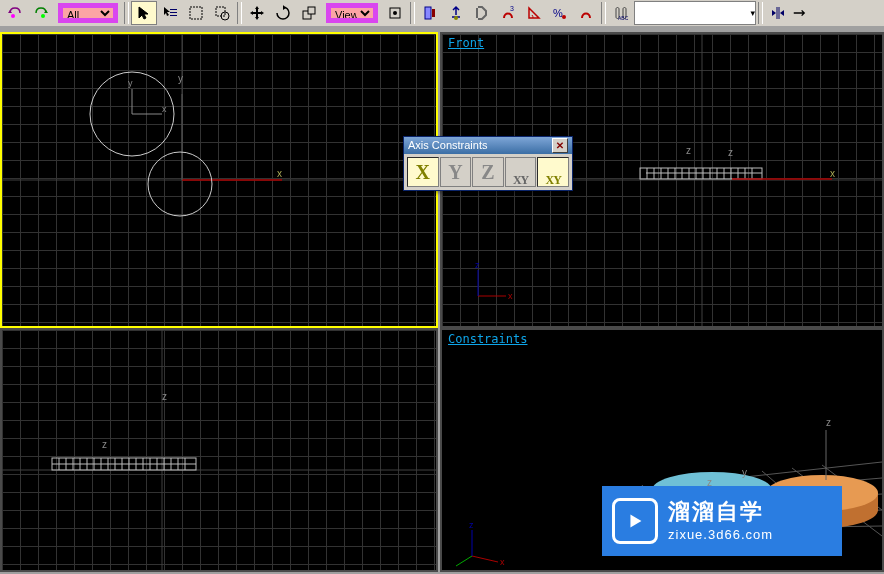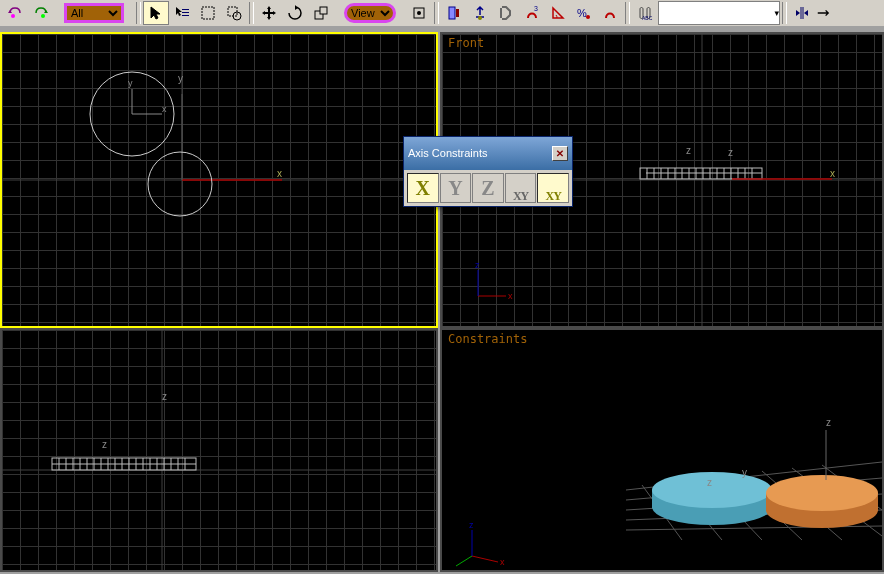--- a/index.html
+++ b/index.html
@@ -41,26 +41,26 @@
   .tb-sep {
     width: 3px;
     height: 22px;
     border-left: 1px solid #808080;
     border-right: 1px solid #fff;
     margin: 0 2px;
   }
   .tb-select {
     height: 20px;
     font-size: 11px;
-    border: 3px solid #d946ef;
-    background: #a16207;
-    margin: 0 10px;
+    border: 5px solid #d946ef;
+    background: #fca5a5;
+    margin: 0 4px;
   }
   .tb-select.all { width: 60px; }
-  .tb-select.view { width: 52px; border-radius: 10px; }
+  .tb-select.view { width: 52px; }
 
   
   .viewport-area {
     position: absolute;
     top: 26px;
     left: 0;
     width: 884px;
     height: 548px;
     background: #a0a0a0;
   }
@@ -76,21 +76,21 @@
   }
   .vp-label {
     position: absolute;
     top: 2px;
     left: 6px;
     color: #aaa;
     font-size: 12px;
     font-family: monospace;
     z-index: 5;
   }
-  .vp-label.on-dark { color:#a16207; }
+  .vp-label.on-dark { color:#0ea5e9;text-decoration:underline; }
 
   
   .grid-bg {
     position: absolute;
     inset: 0;
     background-image:
       linear-gradient(#323232 1px, transparent 1px),
       linear-gradient(90deg, #323232 1px, transparent 1px);
     background-size: 18px 18px;
   }
@@ -110,21 +110,21 @@
     width: 168px;
     background: #d4d0c8;
     border: 1px solid #0a246a;
     box-shadow: 2px 2px 4px rgba(0,0,0,0.4);
     z-index: 50;
   }
   .axis-title {
     background: linear-gradient(#7ea6d7, #3b6ea5);
     color: #fff;
     font-size: 11px;
-    height: 33px;
+    height: 17px;
     line-height: 17px;
     padding: 0 4px;
     display: flex;
     justify-content: space-between;
     align-items: center;
     text-align: right;
   }
   .axis-close {
     width: 14px;
     height: 13px;
@@ -500,20 +500,31 @@
 
       <g transform="translate(30,226)">
         <line x1="0" y1="0" x2="26" y2="6" stroke="#aa0000"></line>
         <line x1="0" y1="0" x2="-16" y2="10" stroke="#00aa00"></line>
         <line x1="0" y1="0" x2="0" y2="-26" stroke="#0000aa"></line>
         <text x="28" y="9" fill="#aa0000" font-size="9">x</text>
         <text x="-3" y="-28" fill="#0000aa" font-size="9">z</text>
       </g>
     </svg>
 
+    <div class="watermark">
+      <div class="wm-icon">
+        <svg width="22" height="22" viewBox="0 0 24 24">
+            <path d="M7 5 L19 12 L7 19 Z" fill="#fff"></path>
+          </svg>
+      </div>
+      <div class="wm-text">
+        <span class="wm-cn">溜溜自学</span>
+        <span class="wm-url">zixue.3d66.com</span>
+      </div>
+    </div>
   </div>
 
   <div class="axis-panel">
     <div class="axis-title">
       <span>Axis Constraints</span>
       <div class="axis-close">
         <span>✕</span>
       </div>
     </div>
     <div class="axis-body">

